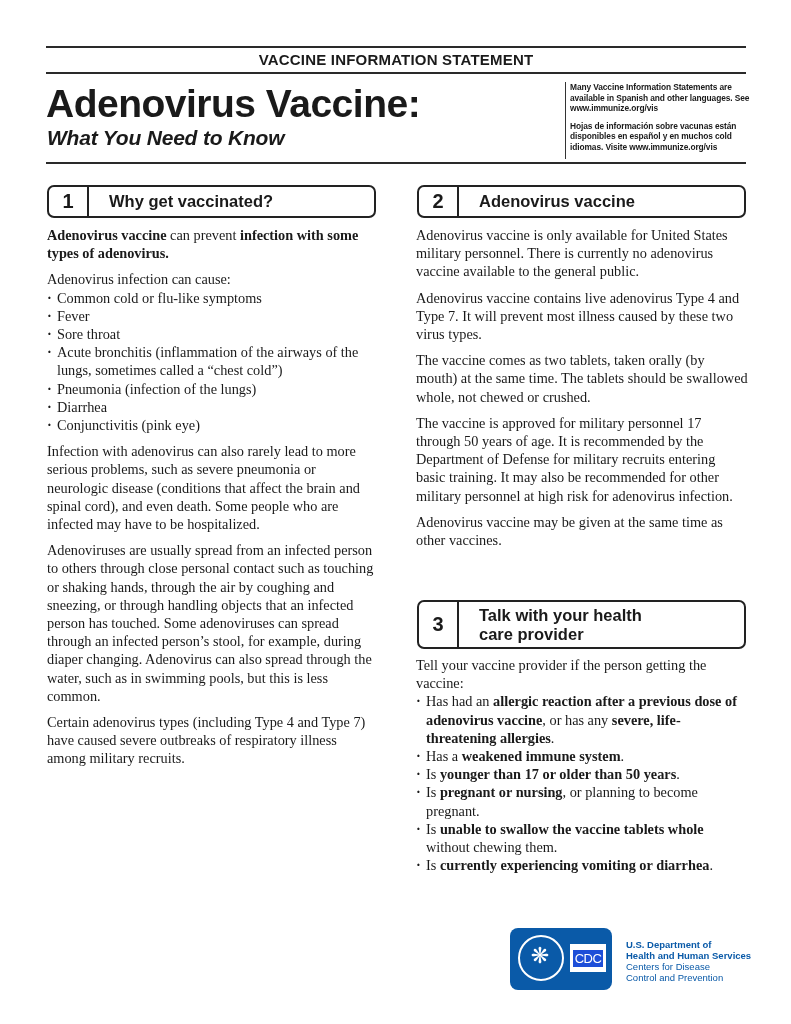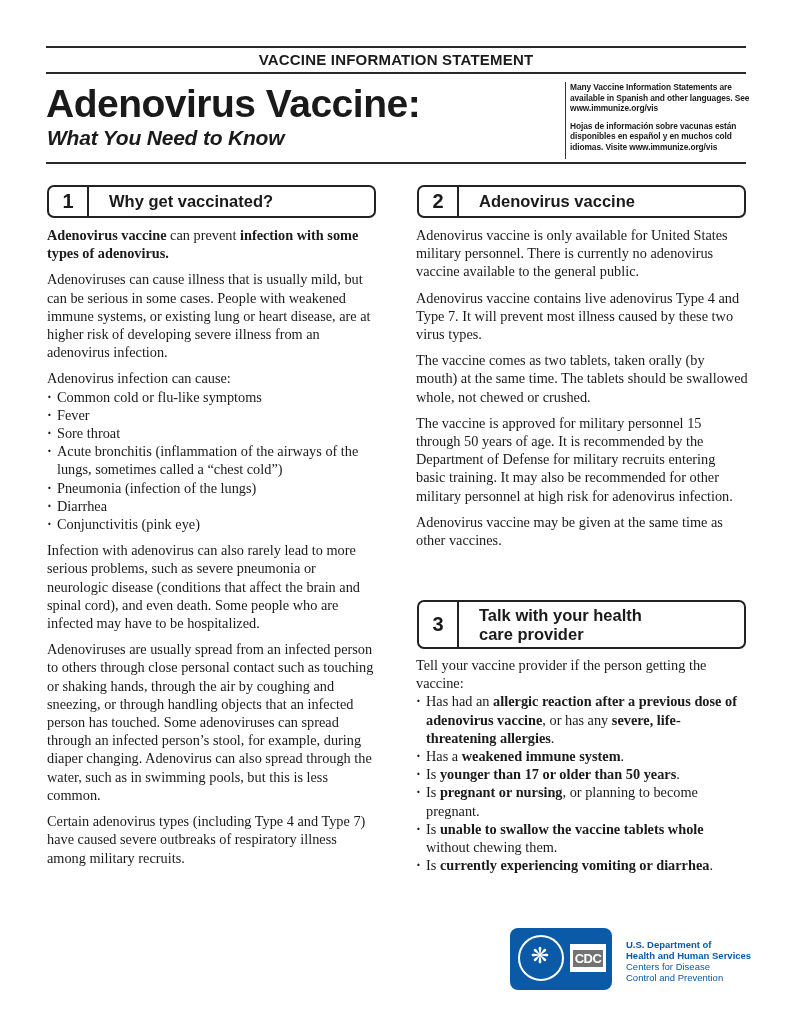--- a/index.html
+++ b/index.html
@@ -18,21 +18,21 @@
   .col { position:absolute; font-size:14.3px; line-height:18.2px; }
   .col p { margin:0 0 8px 0; }
   .col ul { list-style:none; margin:0 0 8px 0; padding:0; }
   .col li { position:relative; padding-left:10px; }
   .col li::before { content:"·"; position:absolute; left:0; top:0; font-weight:bold; }
   b { font-weight:bold; }
   #footer-logo { position:absolute; left:510px; top:928px; width:102px; height:62px; background:#0a5aa8; border-radius:8px; }
   #hhs-seal { position:absolute; left:8px; top:7px; width:46px; height:46px; border-radius:50%; border:2px solid #fff; box-sizing:border-box; }
   #hhs-eagle { position:absolute; left:17px; top:16px; width:26px; height:24px; color:#fff; font-size:22px; line-height:24px; text-align:center; }
   #cdc-box { position:absolute; left:60px; top:16px; width:36px; height:28px; background:#fff; display:flex; align-items:center; justify-content:center; }
-  #cdc-box span { display:block; background:#737373; color:#fff; font-weight:bold; font-size:13px; padding:1px 2px; letter-spacing:-0.5px; }
+  #cdc-box span { display:block; background:#1d4ed8; color:#fff; font-weight:normal; font-size:13px; padding:1px 2px; letter-spacing:-0.5px; }
   #footer-text { position:absolute; left:626px; top:939px; font-size:9.5px; line-height:11px; color:#0a5aa8; }
   #footer-text .l1, #footer-text .l2 { font-weight:bold; }
 </style>
 </head>
 <body>
 
 <div class="rule" style="top:46px;"></div>
 <div id="vis-label" class="sans">VACCINE INFORMATION STATEMENT</div>
 <div class="rule" style="top:72px;"></div>
 
@@ -46,21 +46,20 @@
 
 <div class="rule" style="top:162px;"></div>
 
 <div class="sec-box sans" style="left:47px; top:185px; width:329px; height:33px;">
   <div class="sec-num">1</div>
   <div class="sec-title">Why get vaccinated?</div>
 </div>
 
 <div class="col serif" style="left:47px; top:226px; width:330px;">
   <p><b>Adenovirus vaccine</b><span> can prevent </span><b>infection with some types of adenovirus.</b></p>
-  <p>Adenoviruses can cause illness that is usually mild, but can be serious in some cases. People with weakened immune systems, or existing lung or heart disease, are at higher risk of developing severe illness from an adenovirus infection.</p>
   <div>Adenovirus infection can cause:</div>
   <ul>
     <li>Common cold or flu-like symptoms</li>
     <li>Fever</li>
     <li>Sore throat</li>
     <li>Acute bronchitis (inflammation of the airways of the lungs, sometimes called a “chest cold”)</li>
     <li>Pneumonia (infection of the lungs)</li>
     <li>Diarrhea</li>
     <li>Conjunctivitis (pink eye)</li>
   </ul>
@@ -71,21 +70,21 @@
 
 <div class="sec-box sans" style="left:417px; top:185px; width:329px; height:33px;">
   <div class="sec-num">2</div>
   <div class="sec-title">Adenovirus vaccine</div>
 </div>
 
 <div class="col serif" style="left:416px; top:226px; width:332px;">
   <p>Adenovirus vaccine is only available for United States military personnel. There is currently no adenovirus vaccine available to the general public.</p>
   <p>Adenovirus vaccine contains live adenovirus Type 4 and Type 7. It will prevent most illness caused by these two virus types.</p>
   <p>The vaccine comes as two tablets, taken orally (by mouth) at the same time. The tablets should be swallowed whole, not chewed or crushed.</p>
-  <p>The vaccine is approved for military personnel 15 through 50 years of age. It is recommended by the Department of Defense for military recruits entering basic training. It may also be recommended for other military personnel at high risk for adenovirus infection.</p>
+  <p>The vaccine is approved for military personnel 17 through 50 years of age. It is recommended by the Department of Defense for military recruits entering basic training. It may also be recommended for other military personnel at high risk for adenovirus infection.</p>
   <p>Adenovirus vaccine may be given at the same time as other vaccines.</p>
 </div>
 
 <div class="sec-box sans" style="left:417px; top:600px; width:329px; height:49px;">
   <div class="sec-num">3</div>
   <div class="sec-title" style="width:200px;">Talk with your health care provider</div>
 </div>
 
 <div class="col serif" style="left:416px; top:656px; width:332px;">
   <div style="width:300px;">Tell your vaccine provider if the person getting the vaccine:</div>

